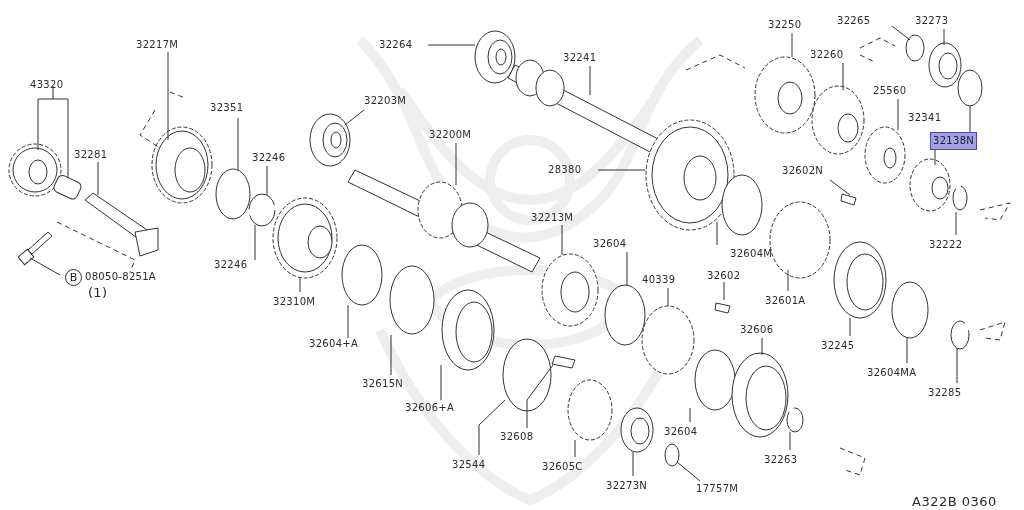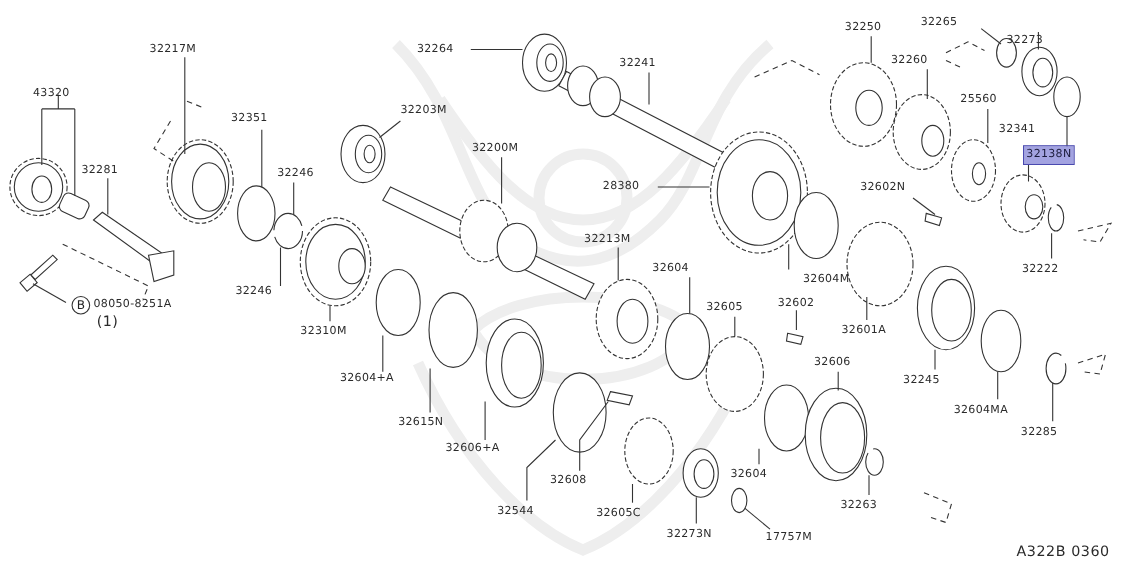--- a/index.html
+++ b/index.html
@@ -1,20 +1,20 @@
 <!DOCTYPE html>
 <html><head>
 <meta charset="utf-8">
 <style>
   html, body { margin: 0; padding: 0; background: #ffffff; }
   body { width: 1024px; height: 510px; overflow: hidden; position: relative; font-family: "DejaVu Sans Mono", monospace; }
   #diagram { position: absolute; left: 0; top: 0; width: 1024px; height: 510px; }
   .lbl { position: absolute; font-family: "DejaVu Sans", sans-serif; font-size: 10px; color: #2a2a2a; letter-spacing: 0.3px; line-height: 16px; white-space: nowrap; cursor: pointer; }
   .lbl.hl { background: rgba(88, 88, 200, 0.55); color: #1a1a3a; padding: 0 2px; outline: 1px solid #4a4ab0; }
-  .code { position: absolute; font-family: "DejaVu Sans", sans-serif; font-size: 13px; color: #2a2a2a; letter-spacing: 0.5px; margin-left: 12px; }
+  .code { position: absolute; font-family: "DejaVu Sans", sans-serif; font-size: 13px; color: #2a2a2a; letter-spacing: 0.5px; }
   .bolt-b { position: absolute; width: 15px; height: 15px; border: 1px solid #333; border-radius: 50%; font-family: "DejaVu Sans", sans-serif; font-size: 11px; line-height: 15px; text-align: center; color: #222; }
 </style>
 </head>
 <body>
 
 <svg id="diagram" viewBox="0 0 1024 510" xmlns="http://www.w3.org/2000/svg">
   <defs>
     <pattern id="teeth" width="6" height="6" patternUnits="userSpaceOnUse">
       <rect width="6" height="6" fill="none"></rect>
     </pattern>
@@ -246,28 +246,28 @@
 <div class="lbl" style="left:210px;top:100px">32351</div>
 <div class="lbl" style="left:252px;top:150px">32246</div>
 <div class="lbl" style="left:214px;top:257px">32246</div>
 <div class="lbl" style="left:379px;top:37px">32264</div>
 <div class="lbl" style="left:563px;top:50px">32241</div>
 <div class="lbl" style="left:364px;top:93px">32203M</div>
 <div class="lbl" style="left:429px;top:127px">32200M</div>
 <div class="lbl" style="left:548px;top:162px">28380</div>
 <div class="lbl" style="left:531px;top:210px">32213M</div>
 <div class="lbl" style="left:593px;top:236px">32604</div>
-<div class="lbl" style="left:642px;top:272px">32605</div>
+<div class="lbl" style="left:642px;top:272px">40339</div>
 <div class="lbl" style="left:730px;top:246px">32604M</div>
 <div class="lbl" style="left:707px;top:268px">32602</div>
 <div class="lbl" style="left:765px;top:293px">32601A</div>
 <div class="lbl" style="left:782px;top:163px">32602N</div>
 <div class="lbl" style="left:768px;top:17px">32250</div>
 <div class="lbl" style="left:837px;top:13px">32265</div>
-<div class="lbl" style="left:915px;top:29px">32273</div>
+<div class="lbl" style="left:915px;top:13px">32273</div>
 <div class="lbl" style="left:810px;top:47px">32260</div>
 <div class="lbl" style="left:873px;top:83px">25560</div>
 <div class="lbl" style="left:908px;top:110px">32341</div>
 <div class="lbl hl" style="left:931px;top:133px">32138N</div>
 <div class="lbl" style="left:929px;top:237px">32222</div>
 <div class="lbl" style="left:273px;top:294px">32310M</div>
 <div class="lbl" style="left:309px;top:336px">32604+A</div>
 <div class="lbl" style="left:362px;top:376px">32615N</div>
 <div class="lbl" style="left:405px;top:400px">32606+A</div>
 <div class="lbl" style="left:740px;top:322px">32606</div>

